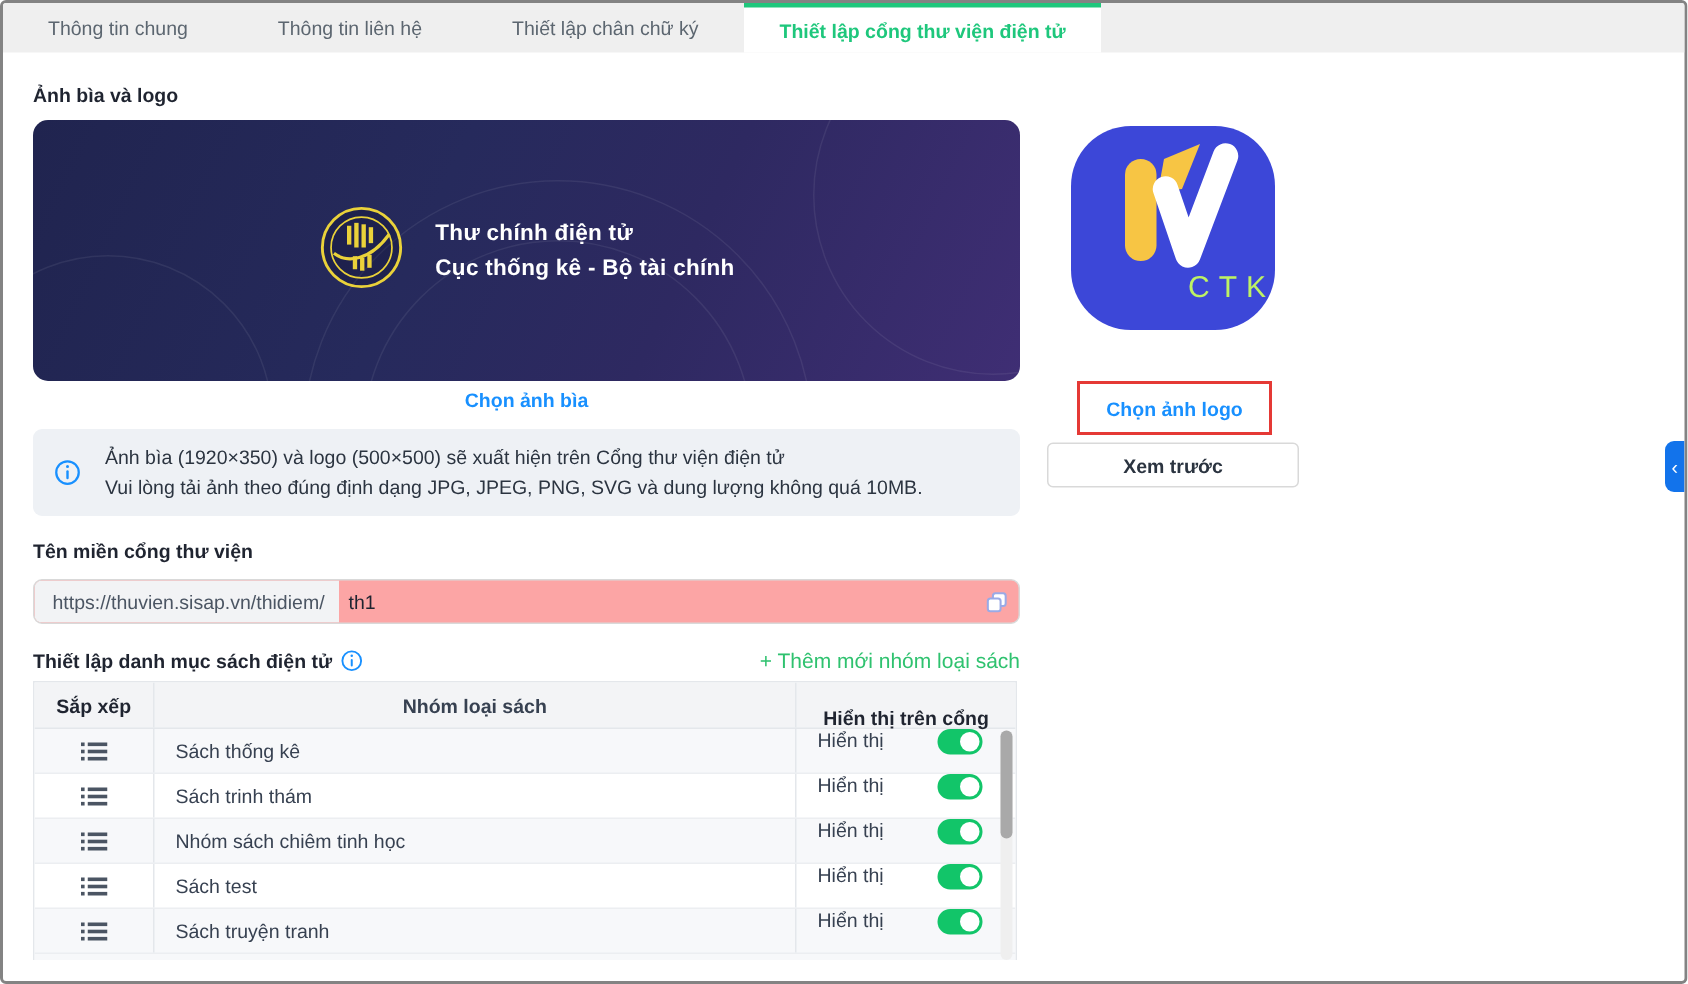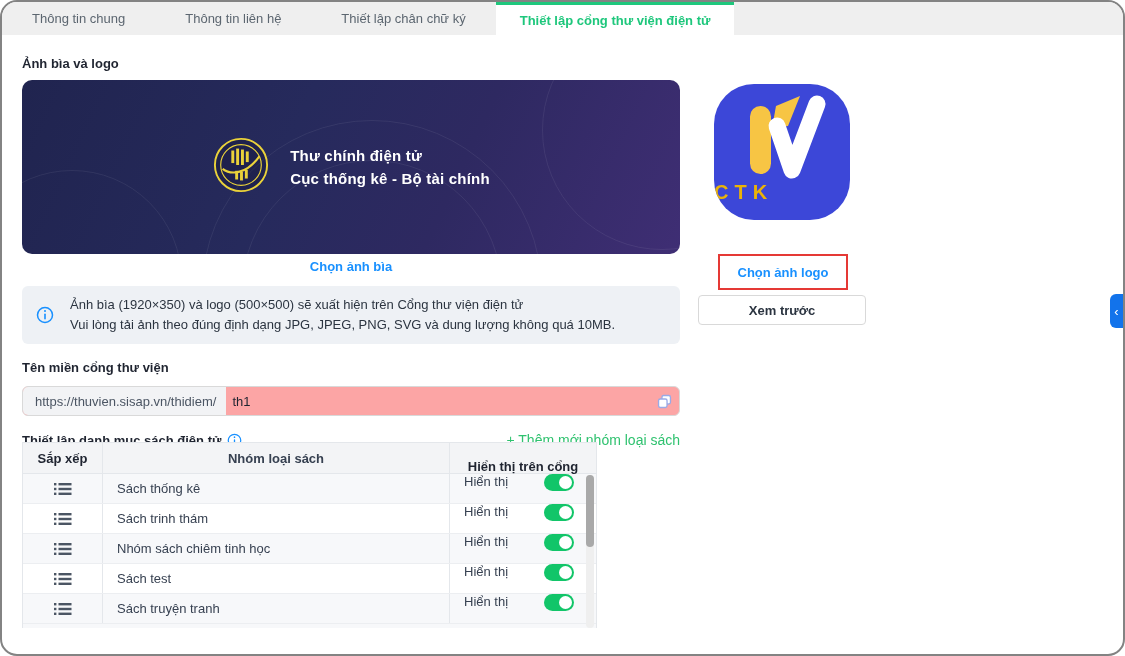--- a/index.html
+++ b/index.html
@@ -1,20 +1,20 @@
 <!DOCTYPE html>
 <html><head>
 <meta charset="utf-8">
 <style>
   * { box-sizing: border-box; margin: 0; padding: 0; }
   html,body { background:#fff; }
   body { font-family:"Liberation Sans", sans-serif; }
   .frame {
     position:relative; width:1125px; height:656px;
-    border:2px solid #838383; border-radius:17px;
+    border:2px solid #838383; border-radius:4px;
     overflow:hidden; background:#fff;
   }
   
   .tabbar { display:flex; height:33px; background:#efefef; align-items:stretch; }
   .tab {
     display:flex; align-items:center; padding:0 30px;
     font-size:13px; color:#5c6670; cursor:pointer; white-space:nowrap;
   }
   .tab.active {
     background:#fff; color:#1ec77c; font-weight:bold;
@@ -53,21 +53,21 @@
     background:#f2f3f5; color:#4b5563; font-size:13px; height:100%;
     display:flex; align-items:center; padding:0 10px 0 12px;
   }
   .domain-value { flex:1; font-size:13px; color:#1f2430; padding-left:6px; }
   .copy-btn { width:30px; display:flex; align-items:center; justify-content:center; cursor:pointer; }
   .cat-title-row { position:absolute; left:20px; top:430px; width:658px; display:flex; align-items:center; }
   .cat-title { font-size:13px; font-weight:bold; color:#1f2430; display:flex; align-items:center; gap:6px; }
   .add-link { margin-left:auto; font-size:14px; color:#2fc26f; cursor:pointer; }
   
   .table {
-    position:absolute; left:20px; top:440px; width:575px; height:186px;
+    position:absolute; left:20px; top:452px; width:656px; height:186px;
     border:1px solid #e4e7eb; border-bottom:none; font-size:13px; overflow:hidden;
   }
   .t-head {
     display:flex; height:31px; background:#f3f4f6; font-weight:bold; color:#1f2430;
     border-bottom:1px solid #e4e7eb;
   }
   .t-head > div { display:flex; align-items:center; justify-content:center; }
   .t-row { display:flex; height:30px; background:#fff; border-bottom:1px solid #eceef1; }
   .t-row:nth-child(even) { background:#f7f8fa; }
   .c1 { width:80px; display:flex; align-items:center; justify-content:center; border-right:1px solid #e4e7eb; }
@@ -92,22 +92,22 @@
     position:absolute; right:2px; top:32px; width:8px; height:72px;
     background:#a9a9a9; border-radius:4px; cursor:grab;
   }
   .drag { display:flex; cursor:grab; }
   
   .app-logo {
     position:absolute; left:712px; top:82px; width:136px; height:136px;
     border-radius:40px; background:#3c47d8; overflow:hidden;
   }
   .app-logo .letters {
-    position:absolute; left:0; right:0; bottom:16px; text-align:left;
-    color:#eab308; font-size:20px; font-weight:bold; letter-spacing:6px;
+    position:absolute; left:0; right:0; bottom:16px; text-align:right;
+    color:#bef264; font-size:20px; font-weight:normal; letter-spacing:6px;
   }
   .choose-logo-box {
     position:absolute; left:716px; top:252px; width:130px; height:36px;
     border:2px solid #e53935; display:flex; align-items:center; justify-content:center;
   }
   .choose-logo { font-size:13px; color:#1890ff; font-weight:bold; cursor:pointer; }
   .preview-btn {
     position:absolute; left:696px; top:293px; width:168px; height:30px;
     border:1px solid #d9d9d9; border-radius:4px; background:#fff;
     display:flex; align-items:center; justify-content:center;

